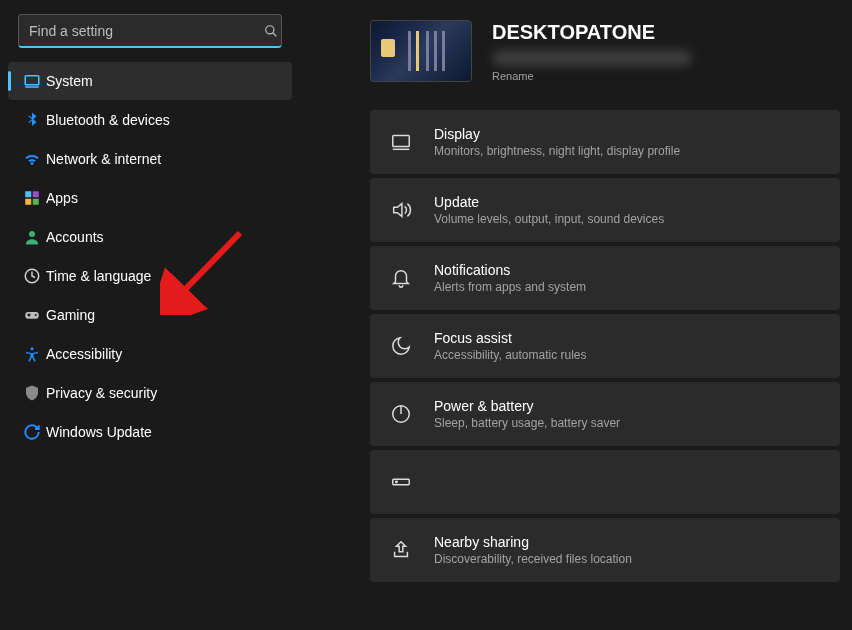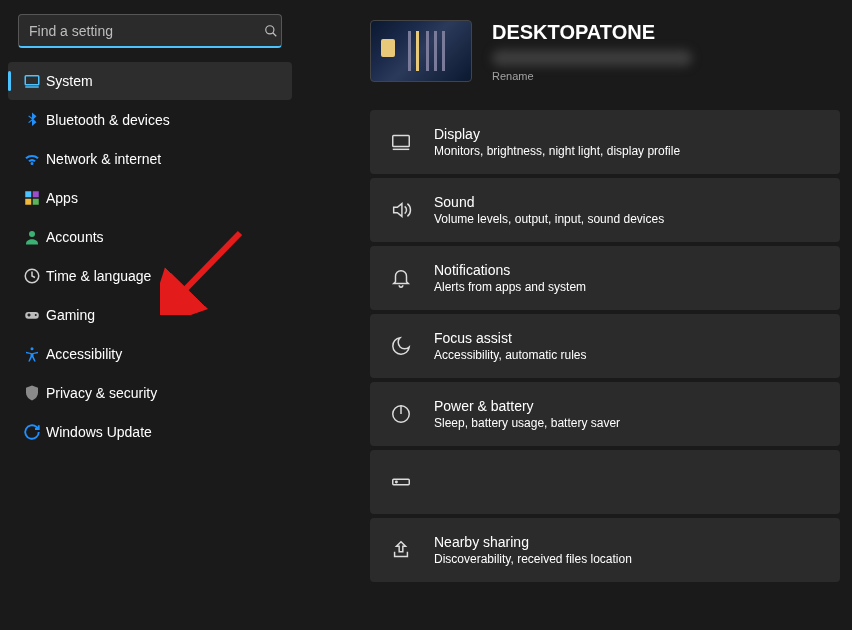--- a/index.html
+++ b/index.html
@@ -62,21 +62,21 @@
     background: #3d3d3d; border-radius: 8px; filter: blur(5px);
   }
   .rename { color: #a3a3a3; font-size: 11px; cursor: pointer; }
   .card {
     background: #2b2b2b; border-radius: 4px; margin-bottom: 4px;
     display: flex; align-items: center; gap: 22px;
     padding: 16px 20px; cursor: pointer; min-height: 64px;
   }
   .card-icon { width: 22px; height: 22px; color: #dcdcdc; display:flex; align-items:center; justify-content:center; }
   .card-title { font-size: 14px; color: #fff; }
-  .card-sub   { font-size: 12px; color: #ffffff; margin-top: 2px; }
+  .card-sub   { font-size: 12px; color: #a3a3a3; margin-top: 2px; }
   
   .arrow {
     position: absolute; left: 160px; top: 225px; width: 90px; height: 90px;
     pointer-events: none;
   }
   svg { display:block; }
 </style>
 </head>
 <body>
 
@@ -219,21 +219,21 @@
 
   <div class="card">
     <span class="card-icon">
       <svg width="22" height="22" viewBox="0 0 24 24" fill="none" stroke="currentColor" stroke-width="1.6">
           <path d="M4 9v6h4l5 4V5L8 9H4z"></path>
           <path d="M16 8a5 5 0 010 8"></path>
           <path d="M19 5a9 9 0 010 14"></path>
         </svg>
     </span>
     <div>
-      <div class="card-title">Sound</div>
+      <div class="card-title">Update</div>
       <div class="card-sub">Volume levels, output, input, sound devices</div>
     </div>
   </div>
 
   <div class="card">
     <span class="card-icon">
       <svg width="22" height="22" viewBox="0 0 24 24" fill="none" stroke="currentColor" stroke-width="1.6">
           <path d="M6 16V10a6 6 0 1112 0v6l2 2H4l2-2z"></path>
           <path d="M10 20a2 2 0 004 0"></path>
         </svg>

